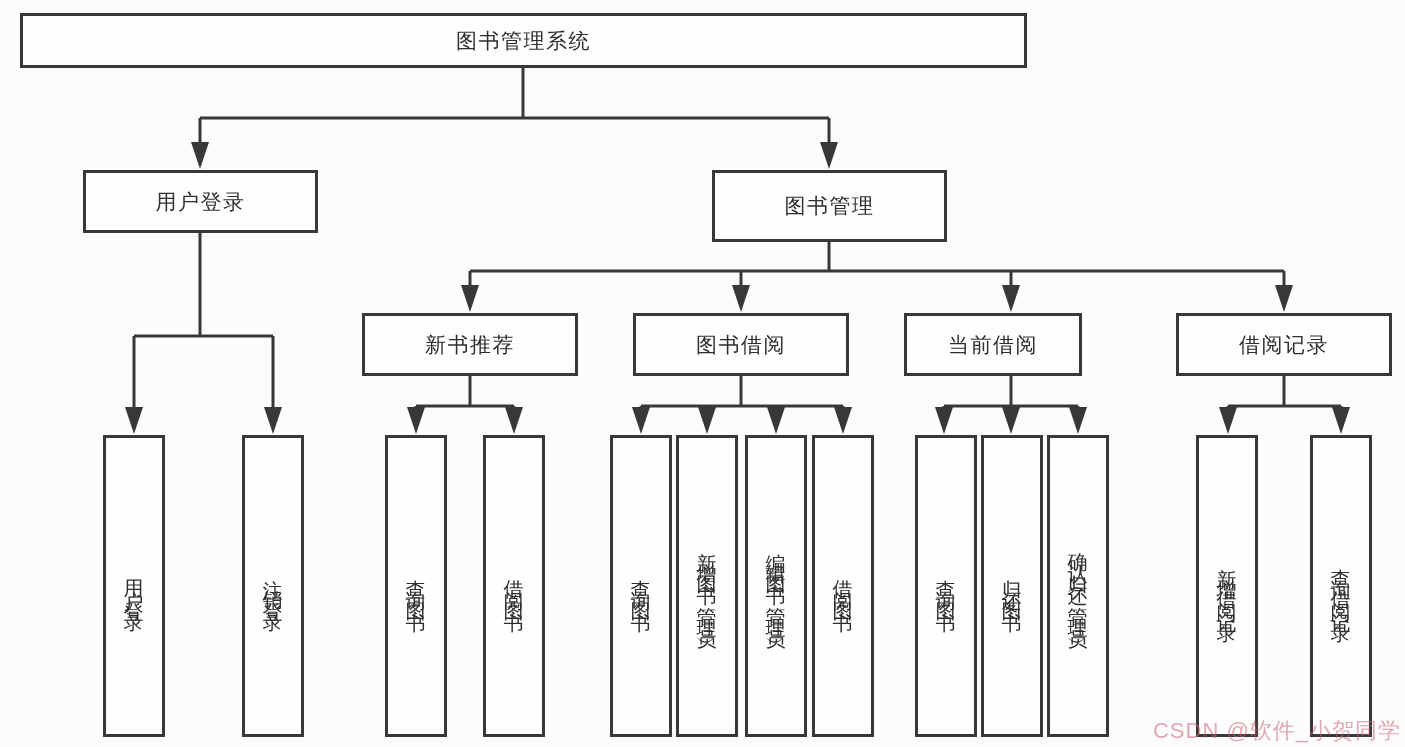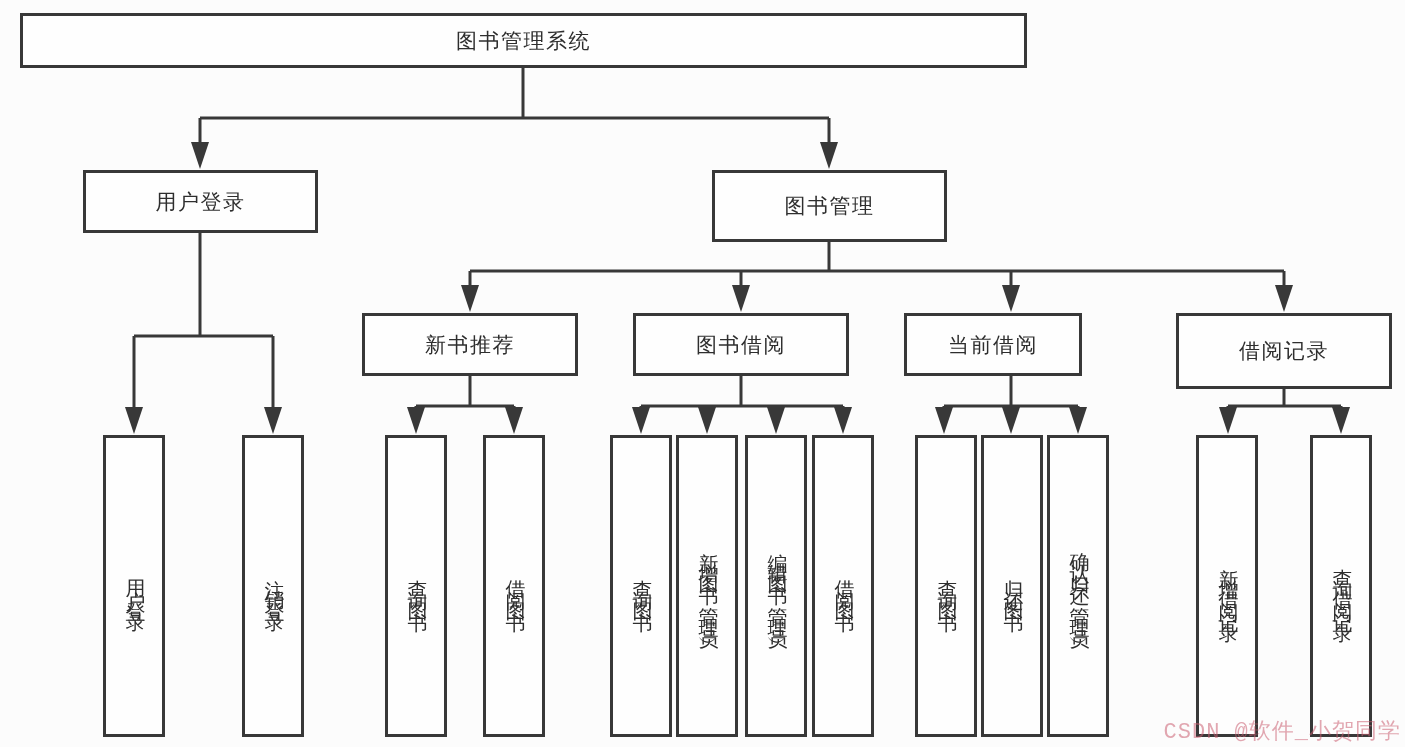--- a/index.html
+++ b/index.html
@@ -1,18 +1,18 @@
 <!DOCTYPE html>
 <html><head>
 <meta charset="utf-8">
 <style>
   html,body{margin:0;padding:0;background:#ffffff;}
   .canvas{
     position:relative;width:1405px;height:747px;background:#fcfcfc;
-    font-family:Liberation Mono, monospace;overflow:hidden;
+    font-family:Liberation Sans, sans-serif;overflow:hidden;
   }
   .connectors{position:absolute;left:0;top:0;pointer-events:none;}
   .box{
     position:absolute;box-sizing:border-box;border:3px solid #383838;background:#fefefe;
     display:flex;align-items:center;justify-content:center;color:#2e2e2e;
   }
   .h .lbl{font-size:21px;letter-spacing:1.5px;white-space:nowrap;}
   .v{width:62px;height:302px;top:435px;}
   .v .lbl{
     writing-mode:vertical-lr;text-orientation:mixed;
@@ -88,21 +88,21 @@
 
   <div class="box h" style="left:362px;top:313px;width:216px;height:63px">
     <span class="lbl">新书推荐</span>
   </div>
   <div class="box h" style="left:633px;top:313px;width:216px;height:63px">
     <span class="lbl">图书借阅</span>
   </div>
   <div class="box h" style="left:904px;top:313px;width:178px;height:63px">
     <span class="lbl">当前借阅</span>
   </div>
-  <div class="box h" style="left:1176px;top:313px;width:216px;height:76px">
+  <div class="box h" style="left:1176px;top:313px;width:216px;height:63px">
     <span class="lbl">借阅记录</span>
   </div>
 
   <div class="box v" style="left:103px">
     <span class="lbl">用户登录</span>
   </div>
   <div class="box v" style="left:242px">
     <span class="lbl">注销登录</span>
   </div>
 

